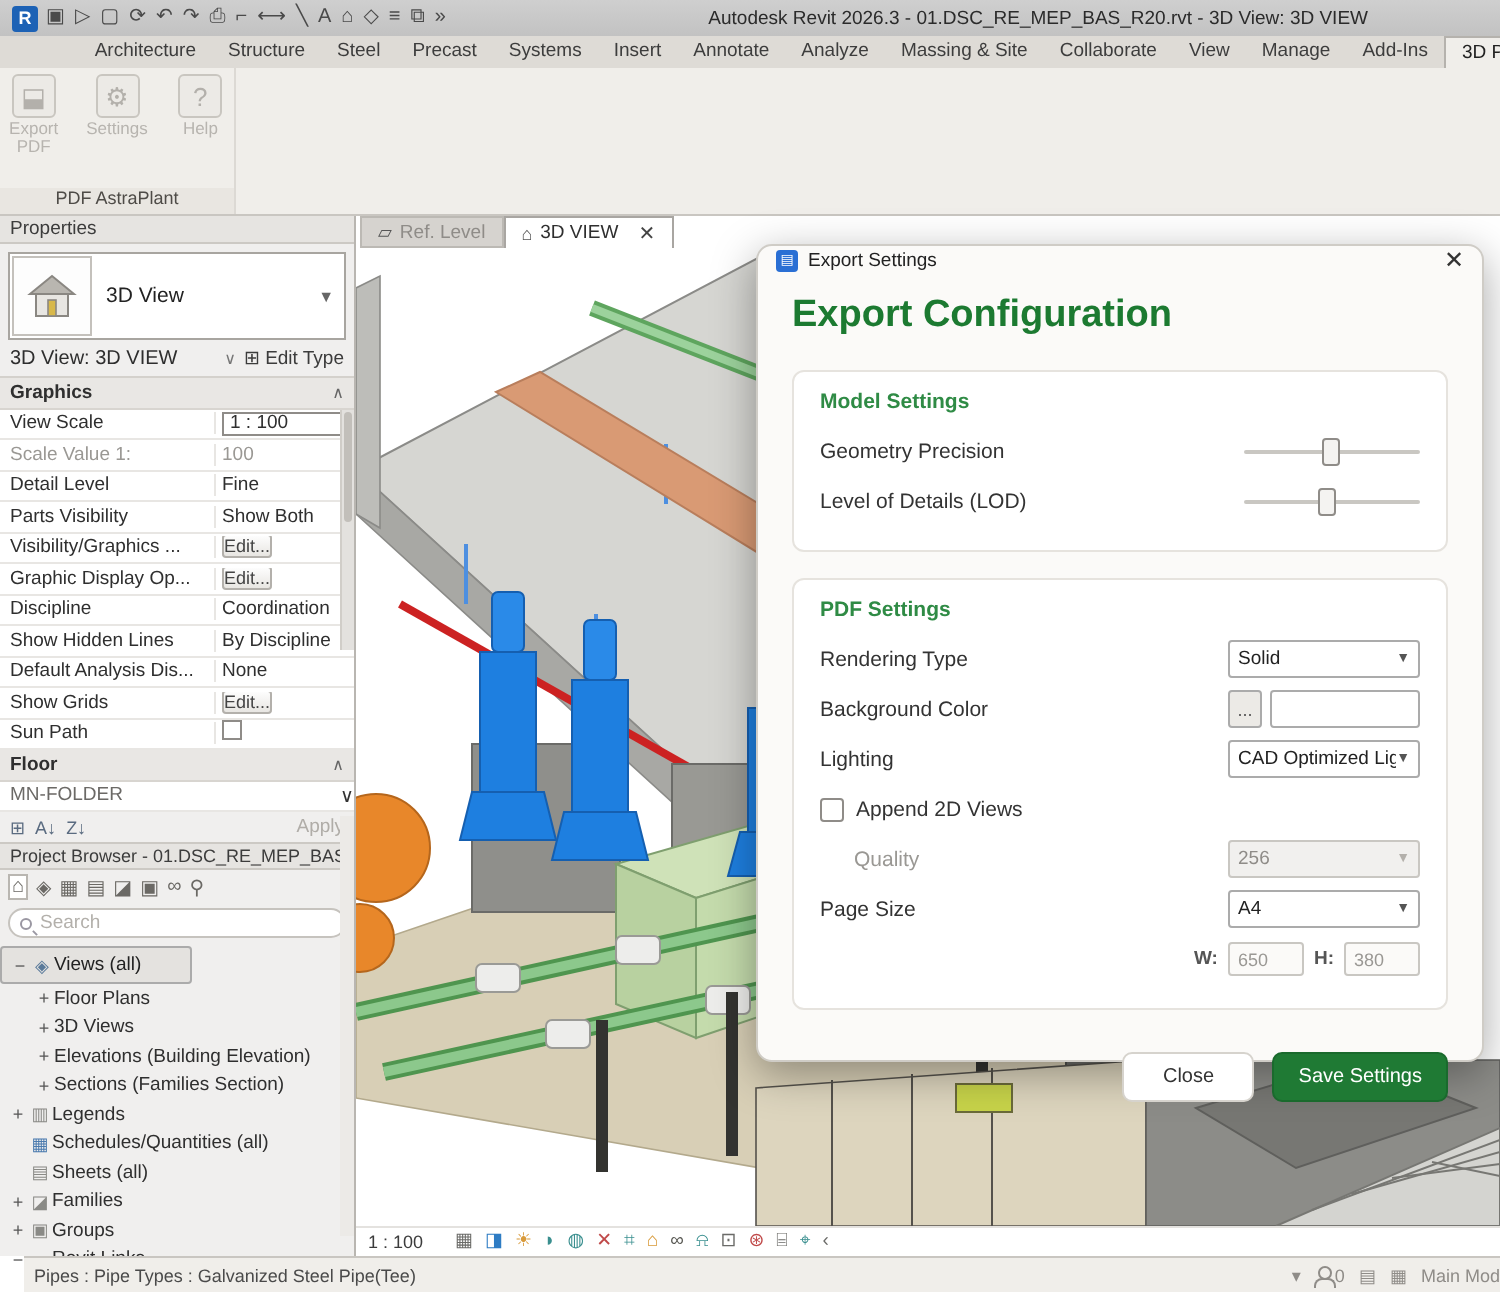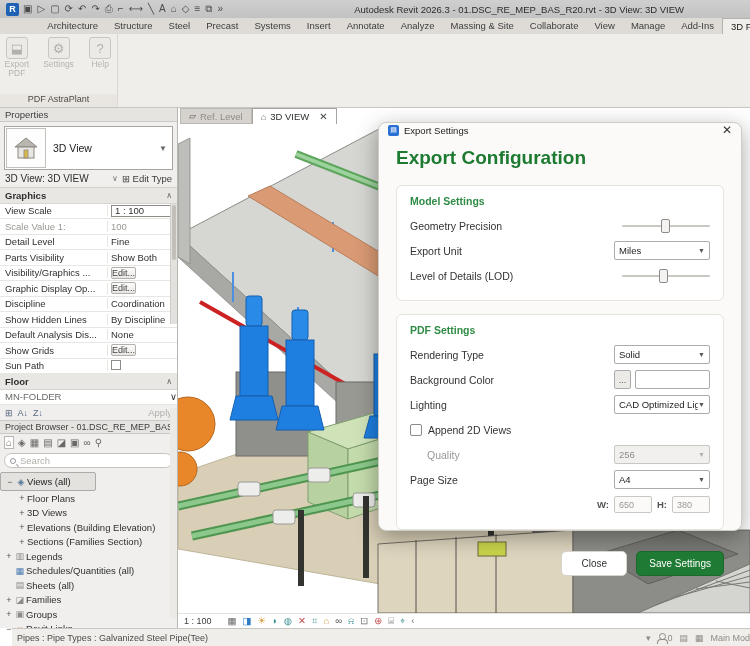--- a/index.html
+++ b/index.html
@@ -544,27 +544,20 @@
     <div class="card">
       <div class="card-label">Model Settings</div>
       <div class="frow">
         <span class="flbl">Geometry Precision</span>
         <span class="slider">
           <span class="track"></span>
             <span class="thumb" style="left:44%"></span>
         </span>
       </div>
       <div class="frow">
-        <span class="flbl">Export Unit</span>
-        <span class="sel">
-          <span class="selv">Miles</span>
-          <span class="selc">▼</span>
-        </span>
-      </div>
-      <div class="frow">
         <span class="flbl">Level of Details (LOD)</span>
         <span class="slider">
           <span class="track"></span>
             <span class="thumb" style="left:42%"></span>
         </span>
       </div>
     </div>
 
     <div class="card">
       <div class="card-label">PDF Settings</div>

